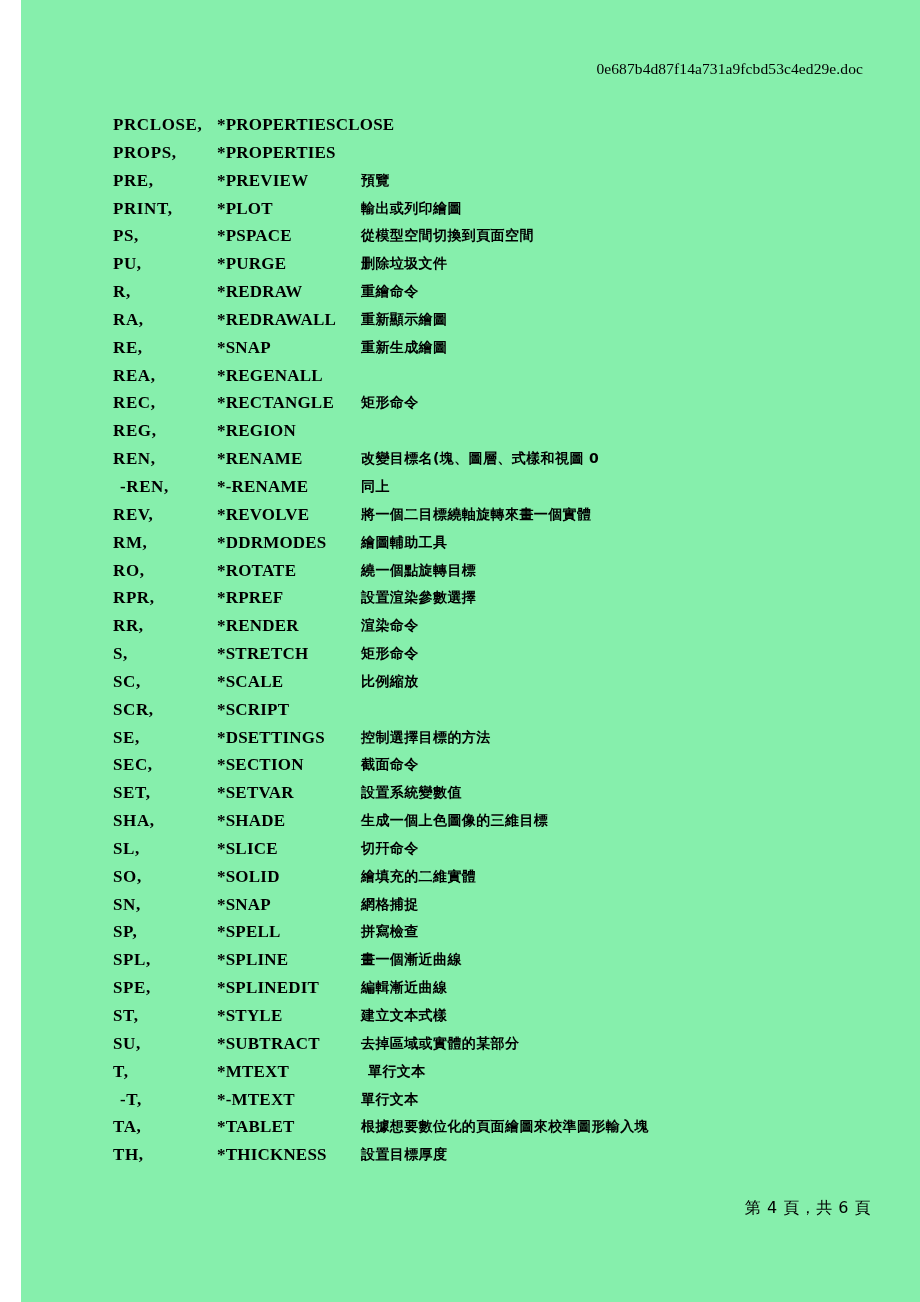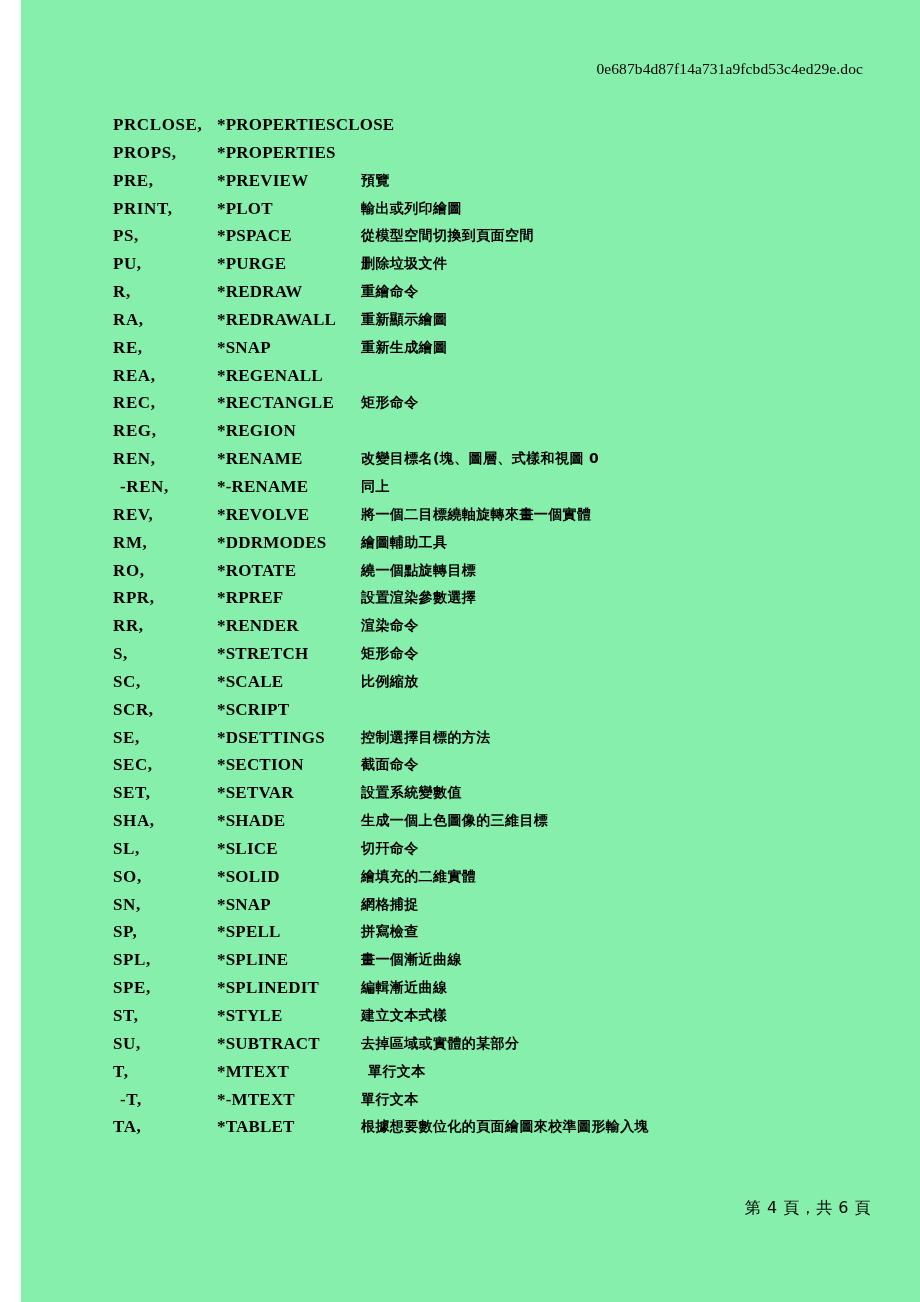--- a/index.html
+++ b/index.html
@@ -281,19 +281,24 @@
       <div class="cmd-row indent-alias">
         <span class="col-alias">-T,</span>
         <span class="col-command">*-MTEXT</span>
         <span class="col-desc">單行文本</span>
       </div>
       <div class="cmd-row">
         <span class="col-alias">TA,</span>
         <span class="col-command">*TABLET</span>
         <span class="col-desc">根據想要數位化的頁面繪圖來校準圖形輸入塊</span>
       </div>
+      <div class="cmd-row">
+        <span class="col-alias">TH,</span>
+        <span class="col-command">*THICKNESS</span>
+        <span class="col-desc">設置目標厚度</span>
+      </div>
     </div>
 
   <div id="doc-footer">
     <span>第 4 頁，共 6 頁</span>
   </div>
 
 </div>
 
 </body></html>

